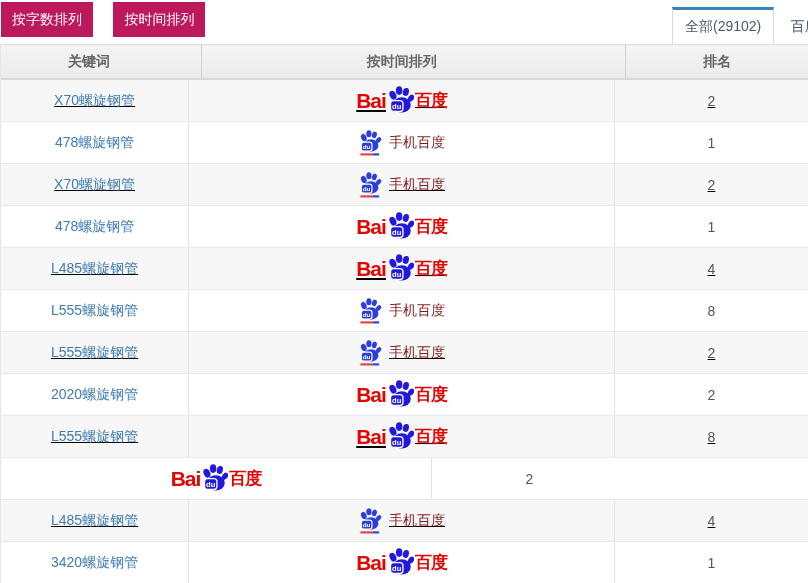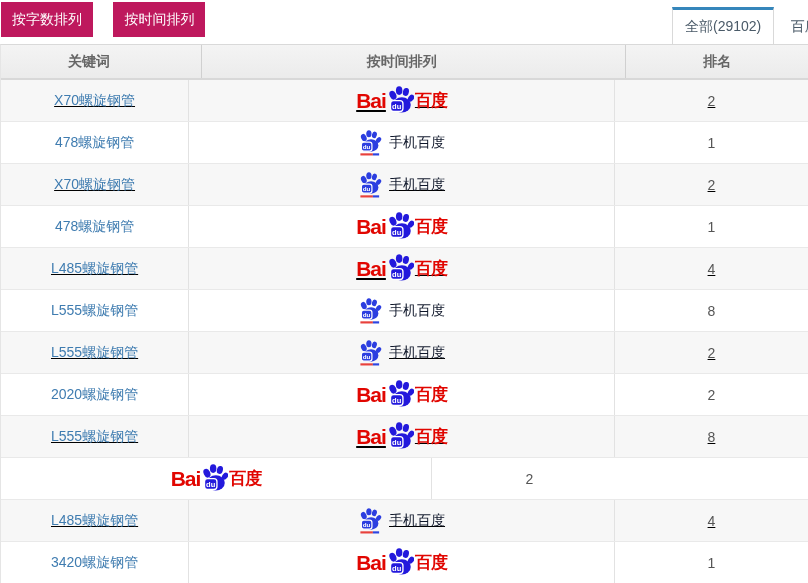--- a/index.html
+++ b/index.html
@@ -43,21 +43,21 @@
 
   
   .bd-logo { display: inline-flex; align-items: center; line-height: 1; }
   .bd-bai { color: #e10601; font-weight: bold; font-size: 21px; letter-spacing: -1px; }
   .bd-paw { width: 27px; height: 27px; margin: 0 1px 2px 1px; }
   .bd-cn  { color: #e10601; font-weight: bold; font-size: 17px; letter-spacing: -1px; }
 
   
   .mb-engine { display: inline-flex; align-items: center; }
   .mb-icon { width: 24px; height: 26px; }
-  .mb-label { color: #0f172a; font-size: 14px; margin-left: 7px; }
+  .mb-label { color: #7f1d1d; font-size: 14px; margin-left: 7px; }
 </style>
 </head>
 <body>
 
 <svg width="0" height="0" style="position:absolute">
   <defs>
     <g id="paw-shape">
       <ellipse cx="22" cy="34" rx="12" ry="17" transform="rotate(-25 22 34)"></ellipse>
       <ellipse cx="45" cy="17" rx="12" ry="16"></ellipse>
       <ellipse cx="70" cy="22" rx="11" ry="15" transform="rotate(15 70 22)"></ellipse>

